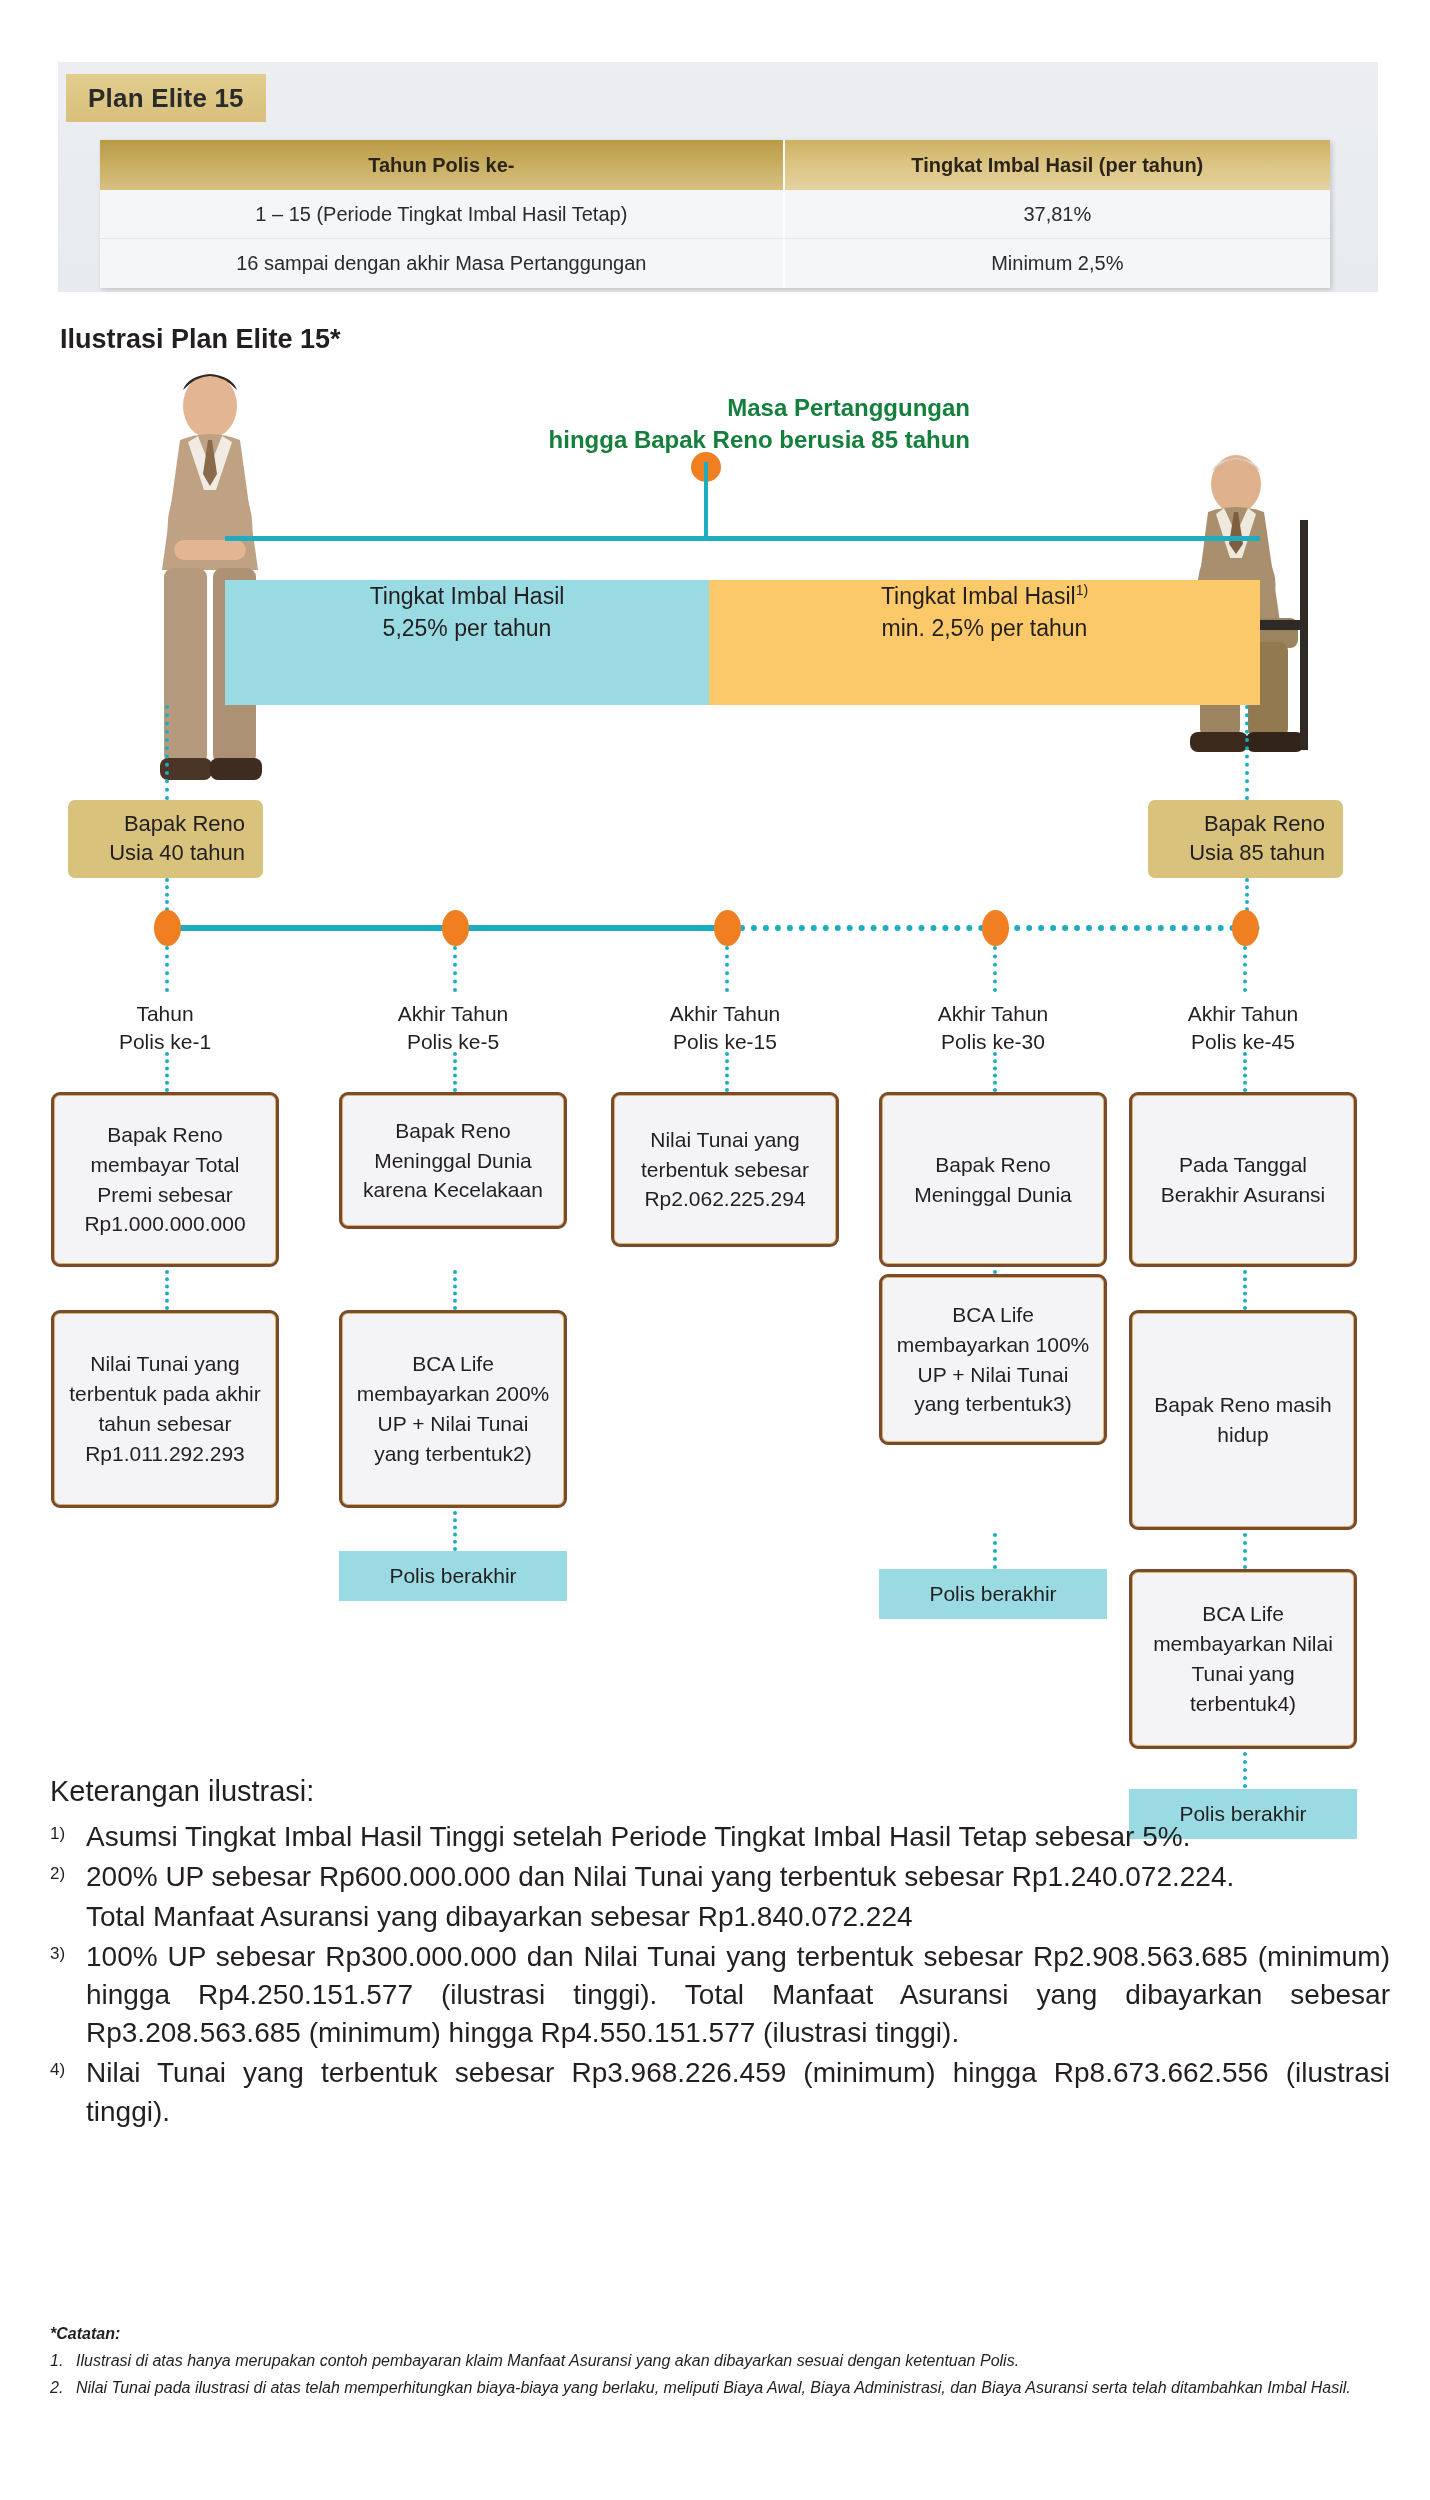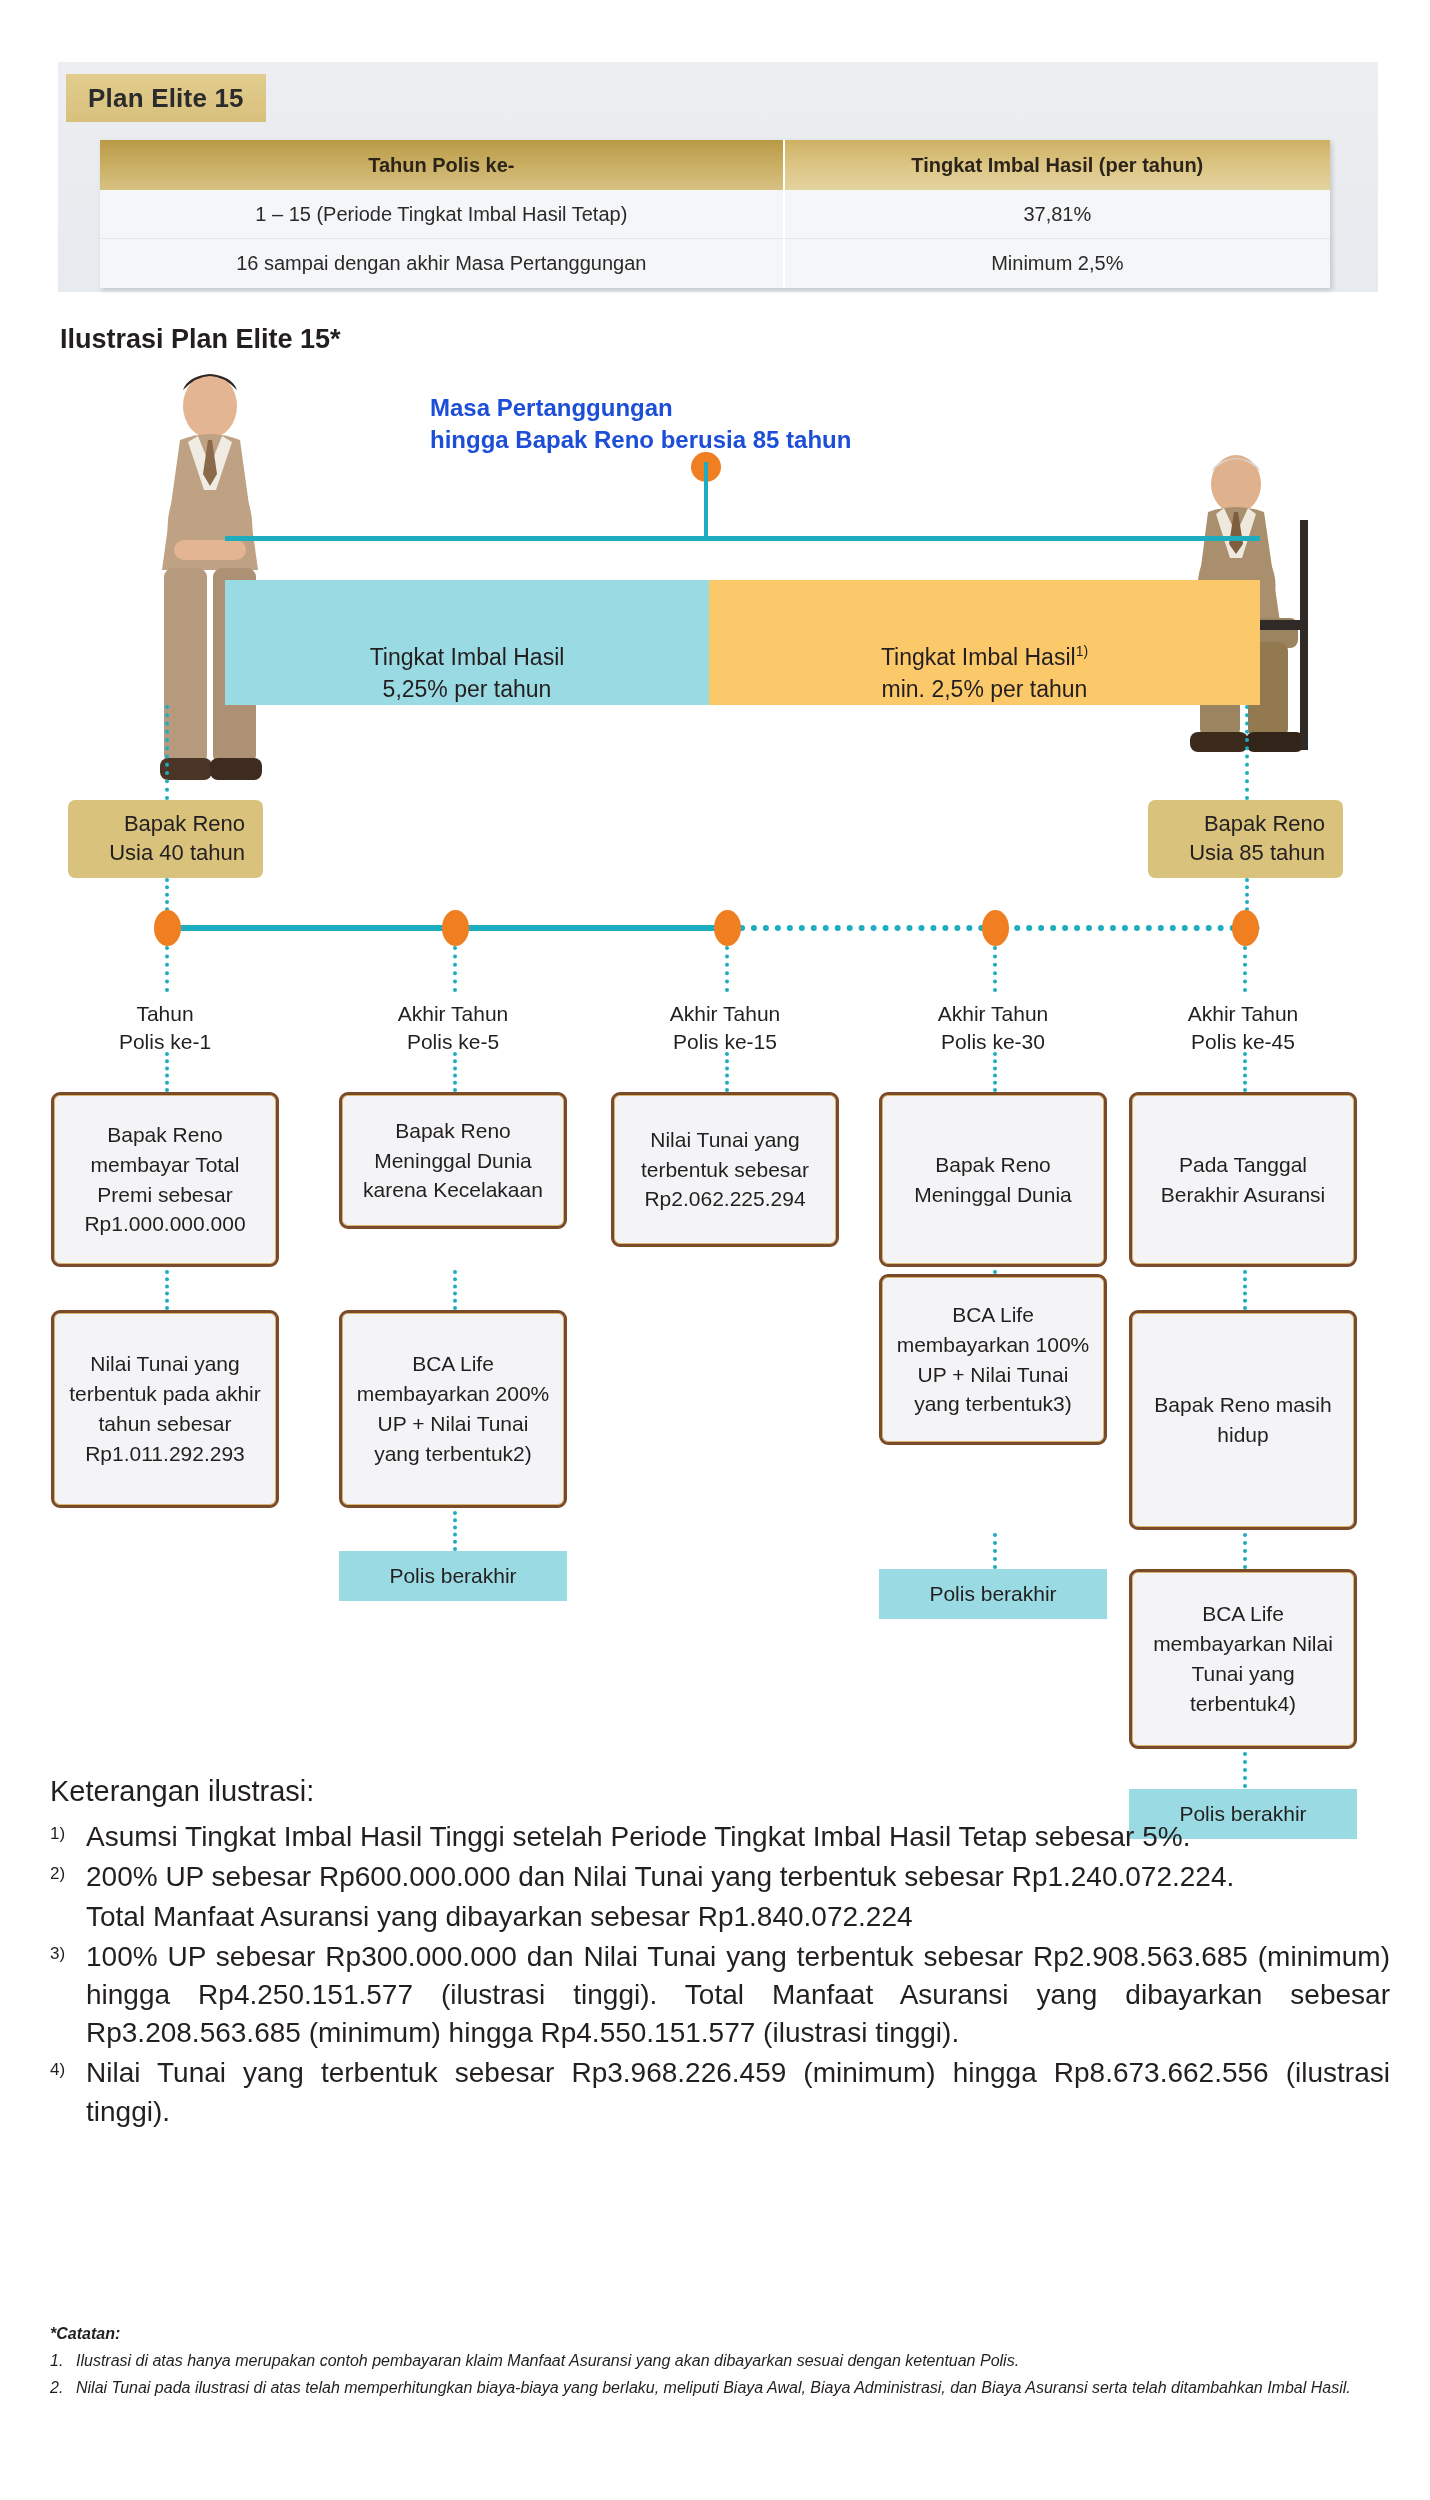--- a/index.html
+++ b/index.html
@@ -69,40 +69,40 @@
     position: absolute;
     left: 60px; top: 324px;
     font-size: 27px; font-weight: bold; color: #231f20;
   }
 
   
   .diagram { position: absolute; left: 0; top: 0; width: 1430px; height: 1720px; }
 
   .masa-label {
     position: absolute; left: 430px; top: 392px; width: 540px;
-    text-align: left; font-size: 24px; font-weight: bold; line-height: 1.35;
-    color: #1d4ed8;
+    text-align: right; font-size: 24px; font-weight: bold; line-height: 1.35;
+    color: #15803d;
   }
 
   .axis-line {
     position: absolute; left: 225px; top: 536px; width: 1035px; height: 5px;
     background: #1eadbe;
   }
   .axis-drop {
     position: absolute; left: 704px; top: 462px; width: 4px; height: 76px;
     background: #1eadbe;
   }
   .axis-dot {
     position: absolute; left: 691px; top: 452px; width: 30px; height: 30px;
     border-radius: 50%; background: #f07f22;
   }
 
   .band {
     position: absolute; top: 580px; height: 125px;
-    display: flex; align-items: flex-end; justify-content: center;
+    display: flex; align-items: flex-start; justify-content: center;
     text-align: center; font-size: 23px; line-height: 1.4; color: #231f20;
   }
   .band-left  { left: 225px;  width: 484px; background: #9adbe3; }
   .band-right { left: 709px;  width: 551px; background: #fbc96a; }
   .sup { font-size: 14px; vertical-align: super; }
 
   
   .person { position: absolute; }
   .p-young { left: 120px; top: 370px; width: 180px; height: 430px; }
   .p-old   { left: 1140px; top: 450px; width: 210px; height: 350px; }

